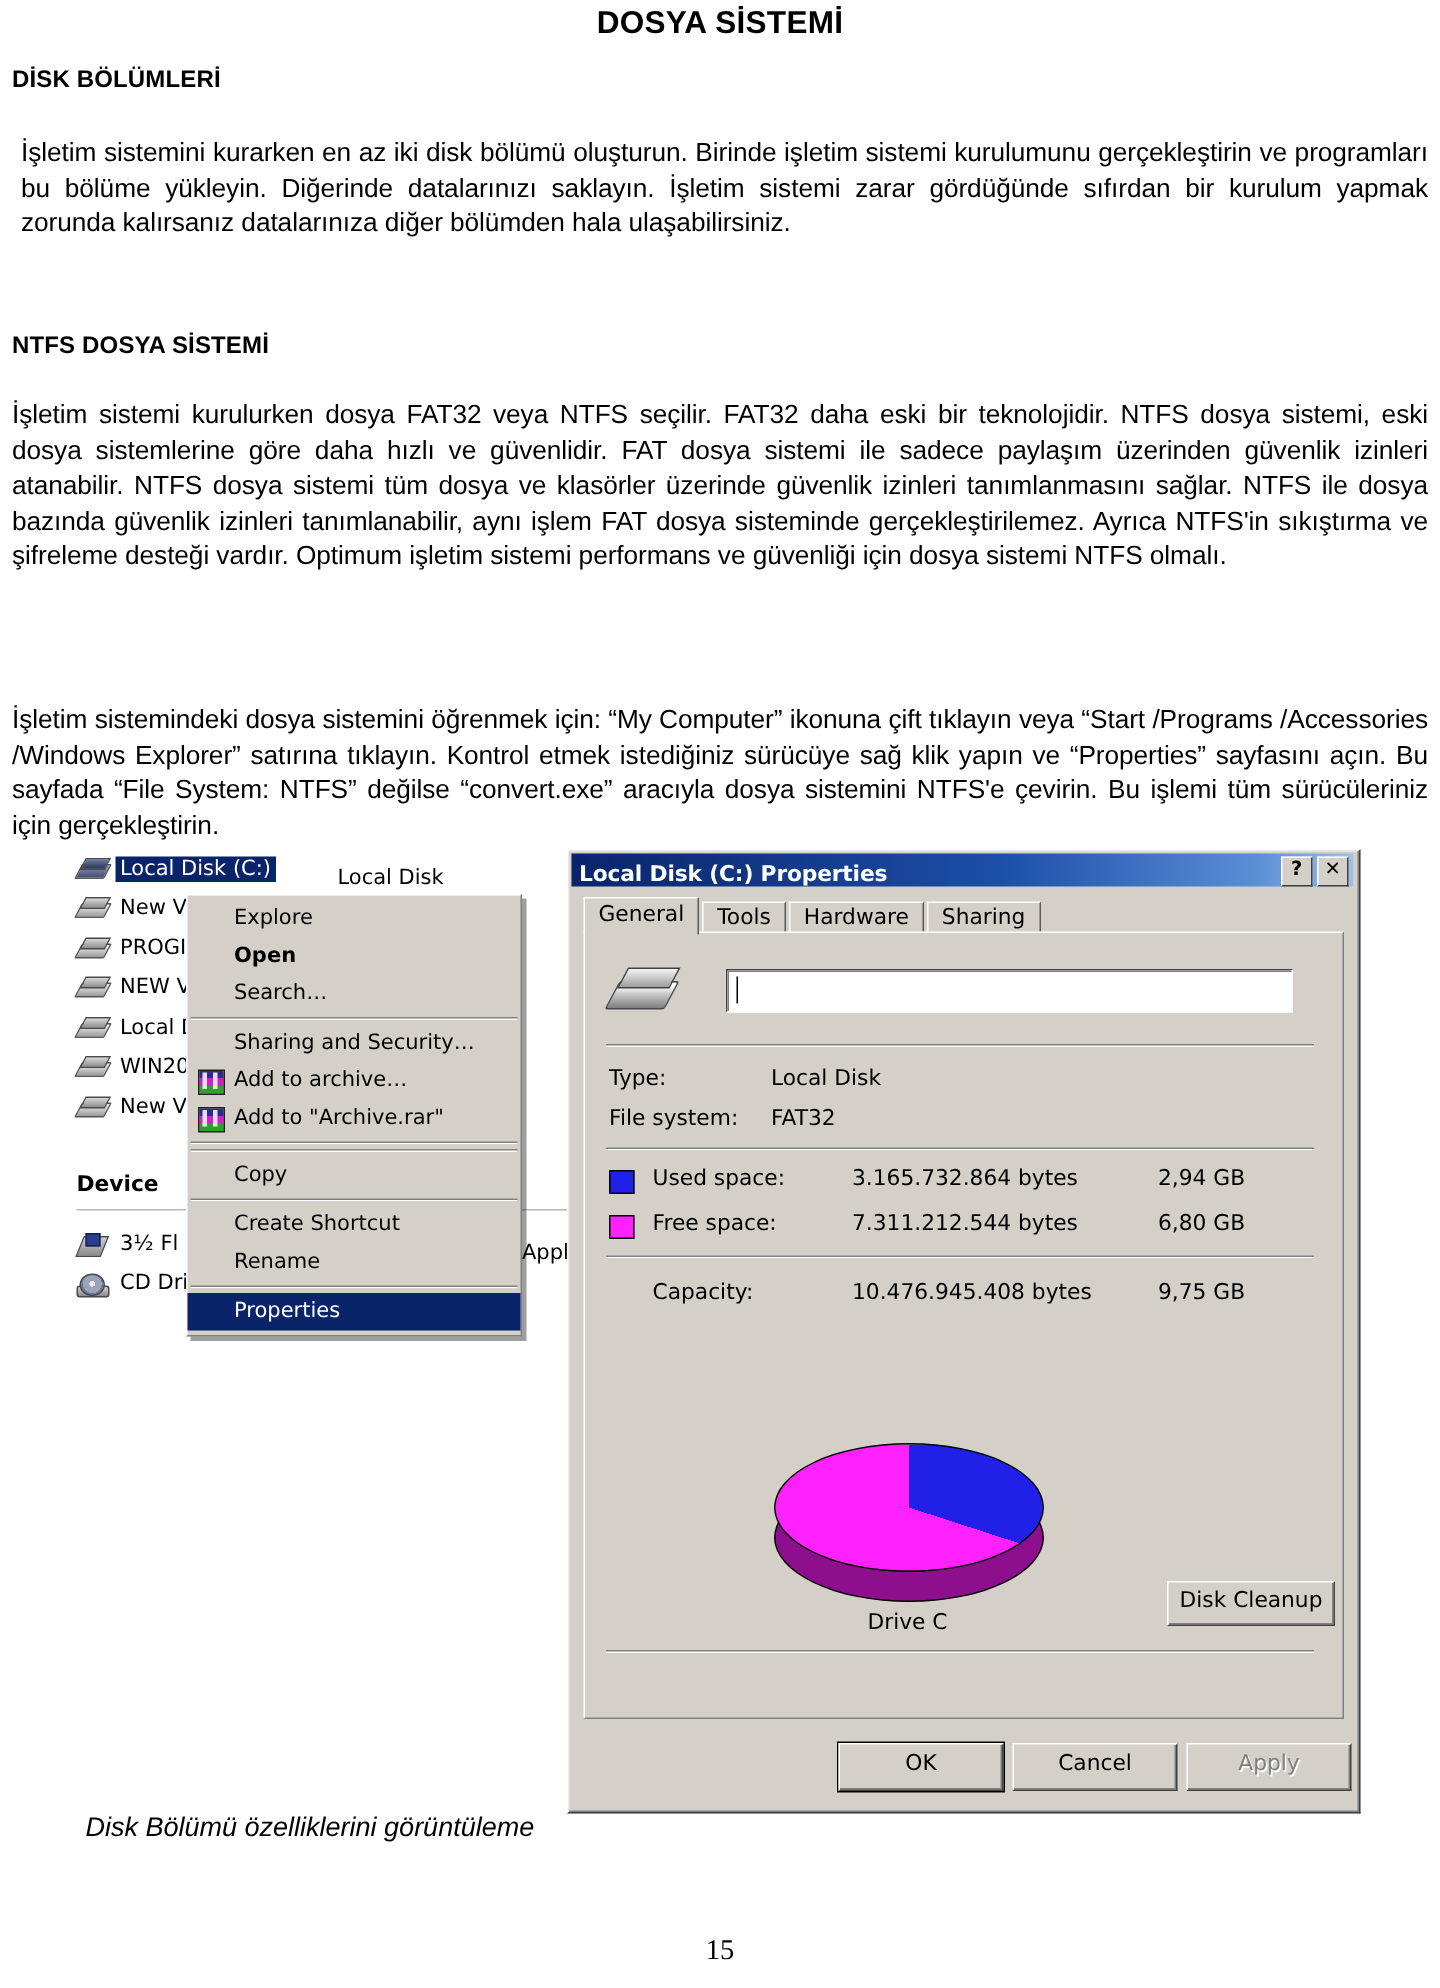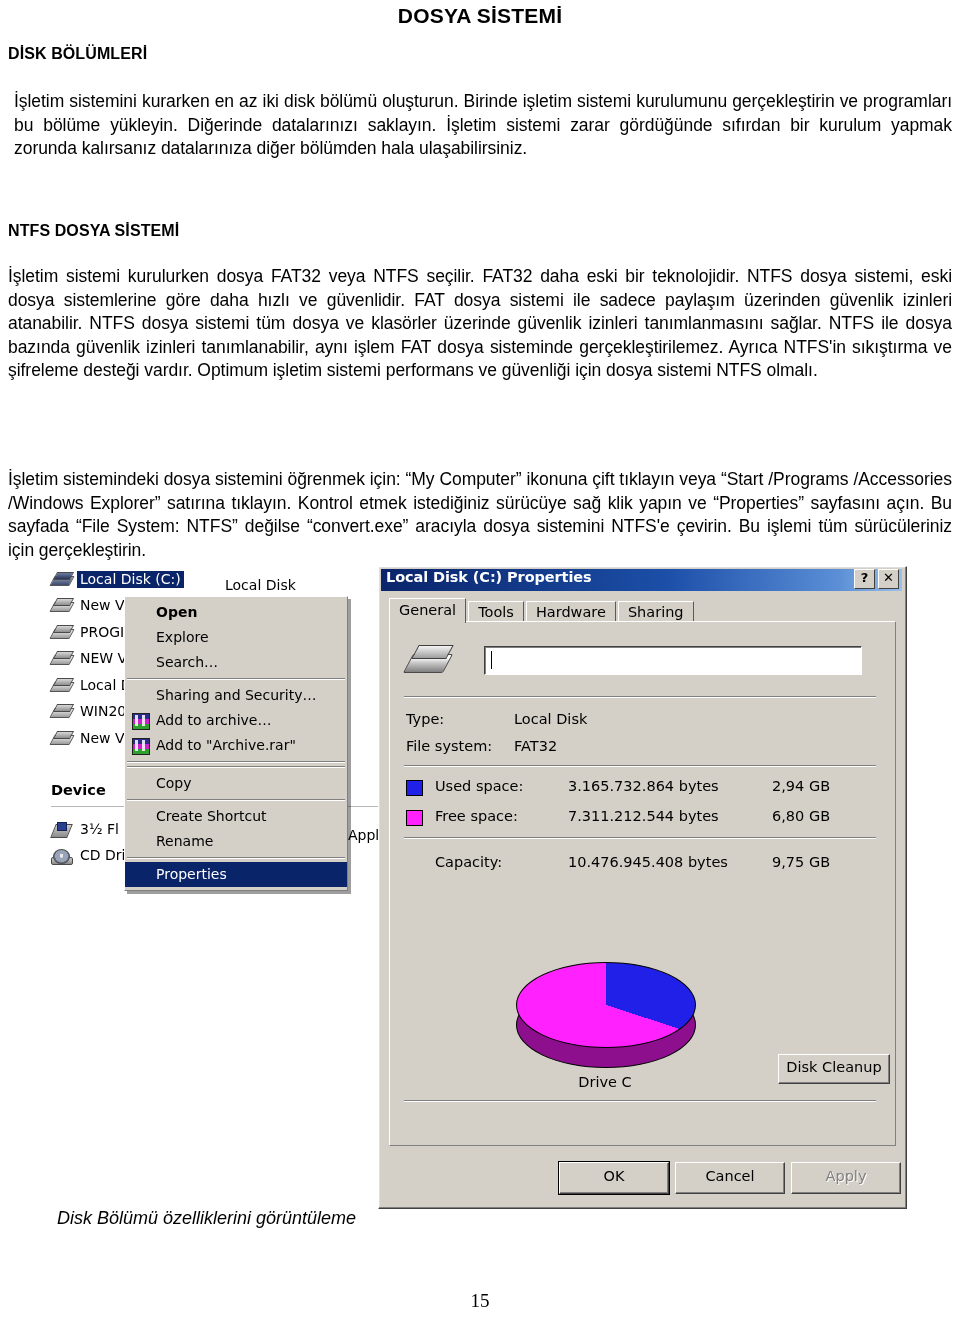--- a/index.html
+++ b/index.html
@@ -261,21 +261,21 @@
     box-shadow: inset -1px -1px 0 #808080, inset 1px 1px 0 #dfdfdf;
     font-family: "DejaVu Sans", sans-serif;
   }
   .titlebar {
     position: absolute;
     left: 2px; top: 2px;
     width: 521px;
     height: 22px;
     background: linear-gradient(to right, #0a246a 0%, #1c4fa8 55%, #5b8fd6 88%, #9cc0ea 100%);
     display: flex;
-    align-items: flex-start;
+    align-items: flex-end;
   }
   .titlebar .ttext {
     color: #ffffff;
     font-size: 14.5px;
     font-weight: bold;
     margin-left: 5px;
     letter-spacing: -0.1px;
   }
   .tb-buttons {
     margin-left: auto;
@@ -539,22 +539,22 @@
               <span class="cbase"></span>
               <span class="cdisc"></span>
             </span>
             <span class="dname">CD Dri</span>
           </div>
         </div>
       <div class="col-type" style="left:303px; top:261px;">Apply</div>
     </div>
 
     <div class="ctxmenu" id="ctxmenu">
+        <div class="ctx-item"><span>Explore</span></div>
         <div class="ctx-item bold"><span>Open</span></div>
-        <div class="ctx-item"><span>Explore</span></div>
         <div class="ctx-item"><span>Search…</span></div>
         <div class="ctx-sep"></div>
         <div class="ctx-item"><span>Sharing and Security…</span></div>
         <div class="ctx-item"><span class="rar-icon"></span><span>Add to archive…</span></div>
         <div class="ctx-item"><span class="rar-icon"></span><span>Add to "Archive.rar"</span></div>
         <div class="ctx-sep"></div>
         <div class="ctx-sep"></div>
         <div class="ctx-item"><span>Copy</span></div>
         <div class="ctx-sep"></div>
         <div class="ctx-item"><span>Create Shortcut</span></div>

